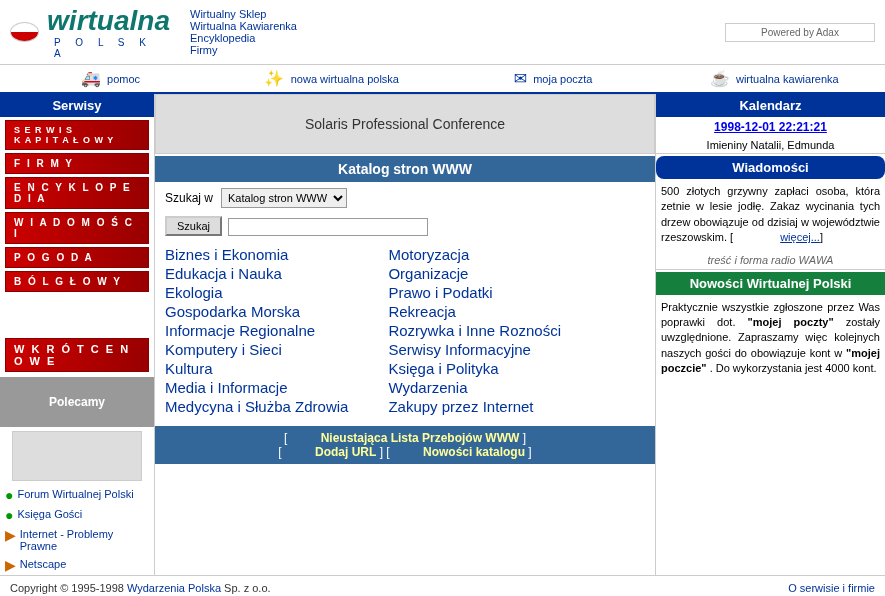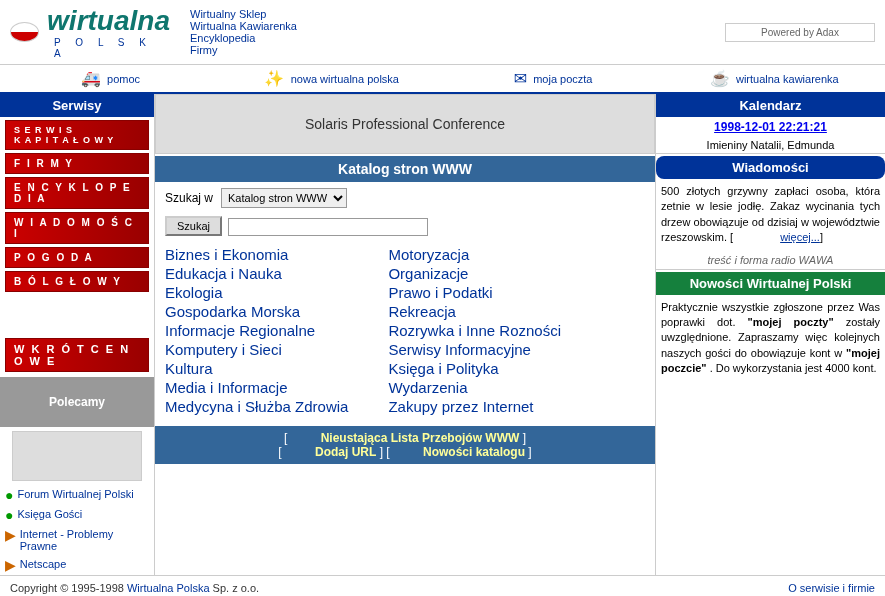--- a/index.html
+++ b/index.html
@@ -208,19 +208,19 @@
       <strong>"mojej poczcie"</strong>
       <span>. Do wykorzystania jest 4000 kont.</span>
     </div>
   </div>
 
 </div>
 
 <div class="footer">
   <div>
     <span>Copyright © 1995-1998</span>
-    <a href="#">Wirtualna Polska</a>
+    <a href="#">Wydarzenia Polska</a>
     <span>Sp. z o.o.</span>
   </div>
   <div>
     <a href="#">O serwisie i firmie</a>
   </div>
 </div>
 
 </body></html>

